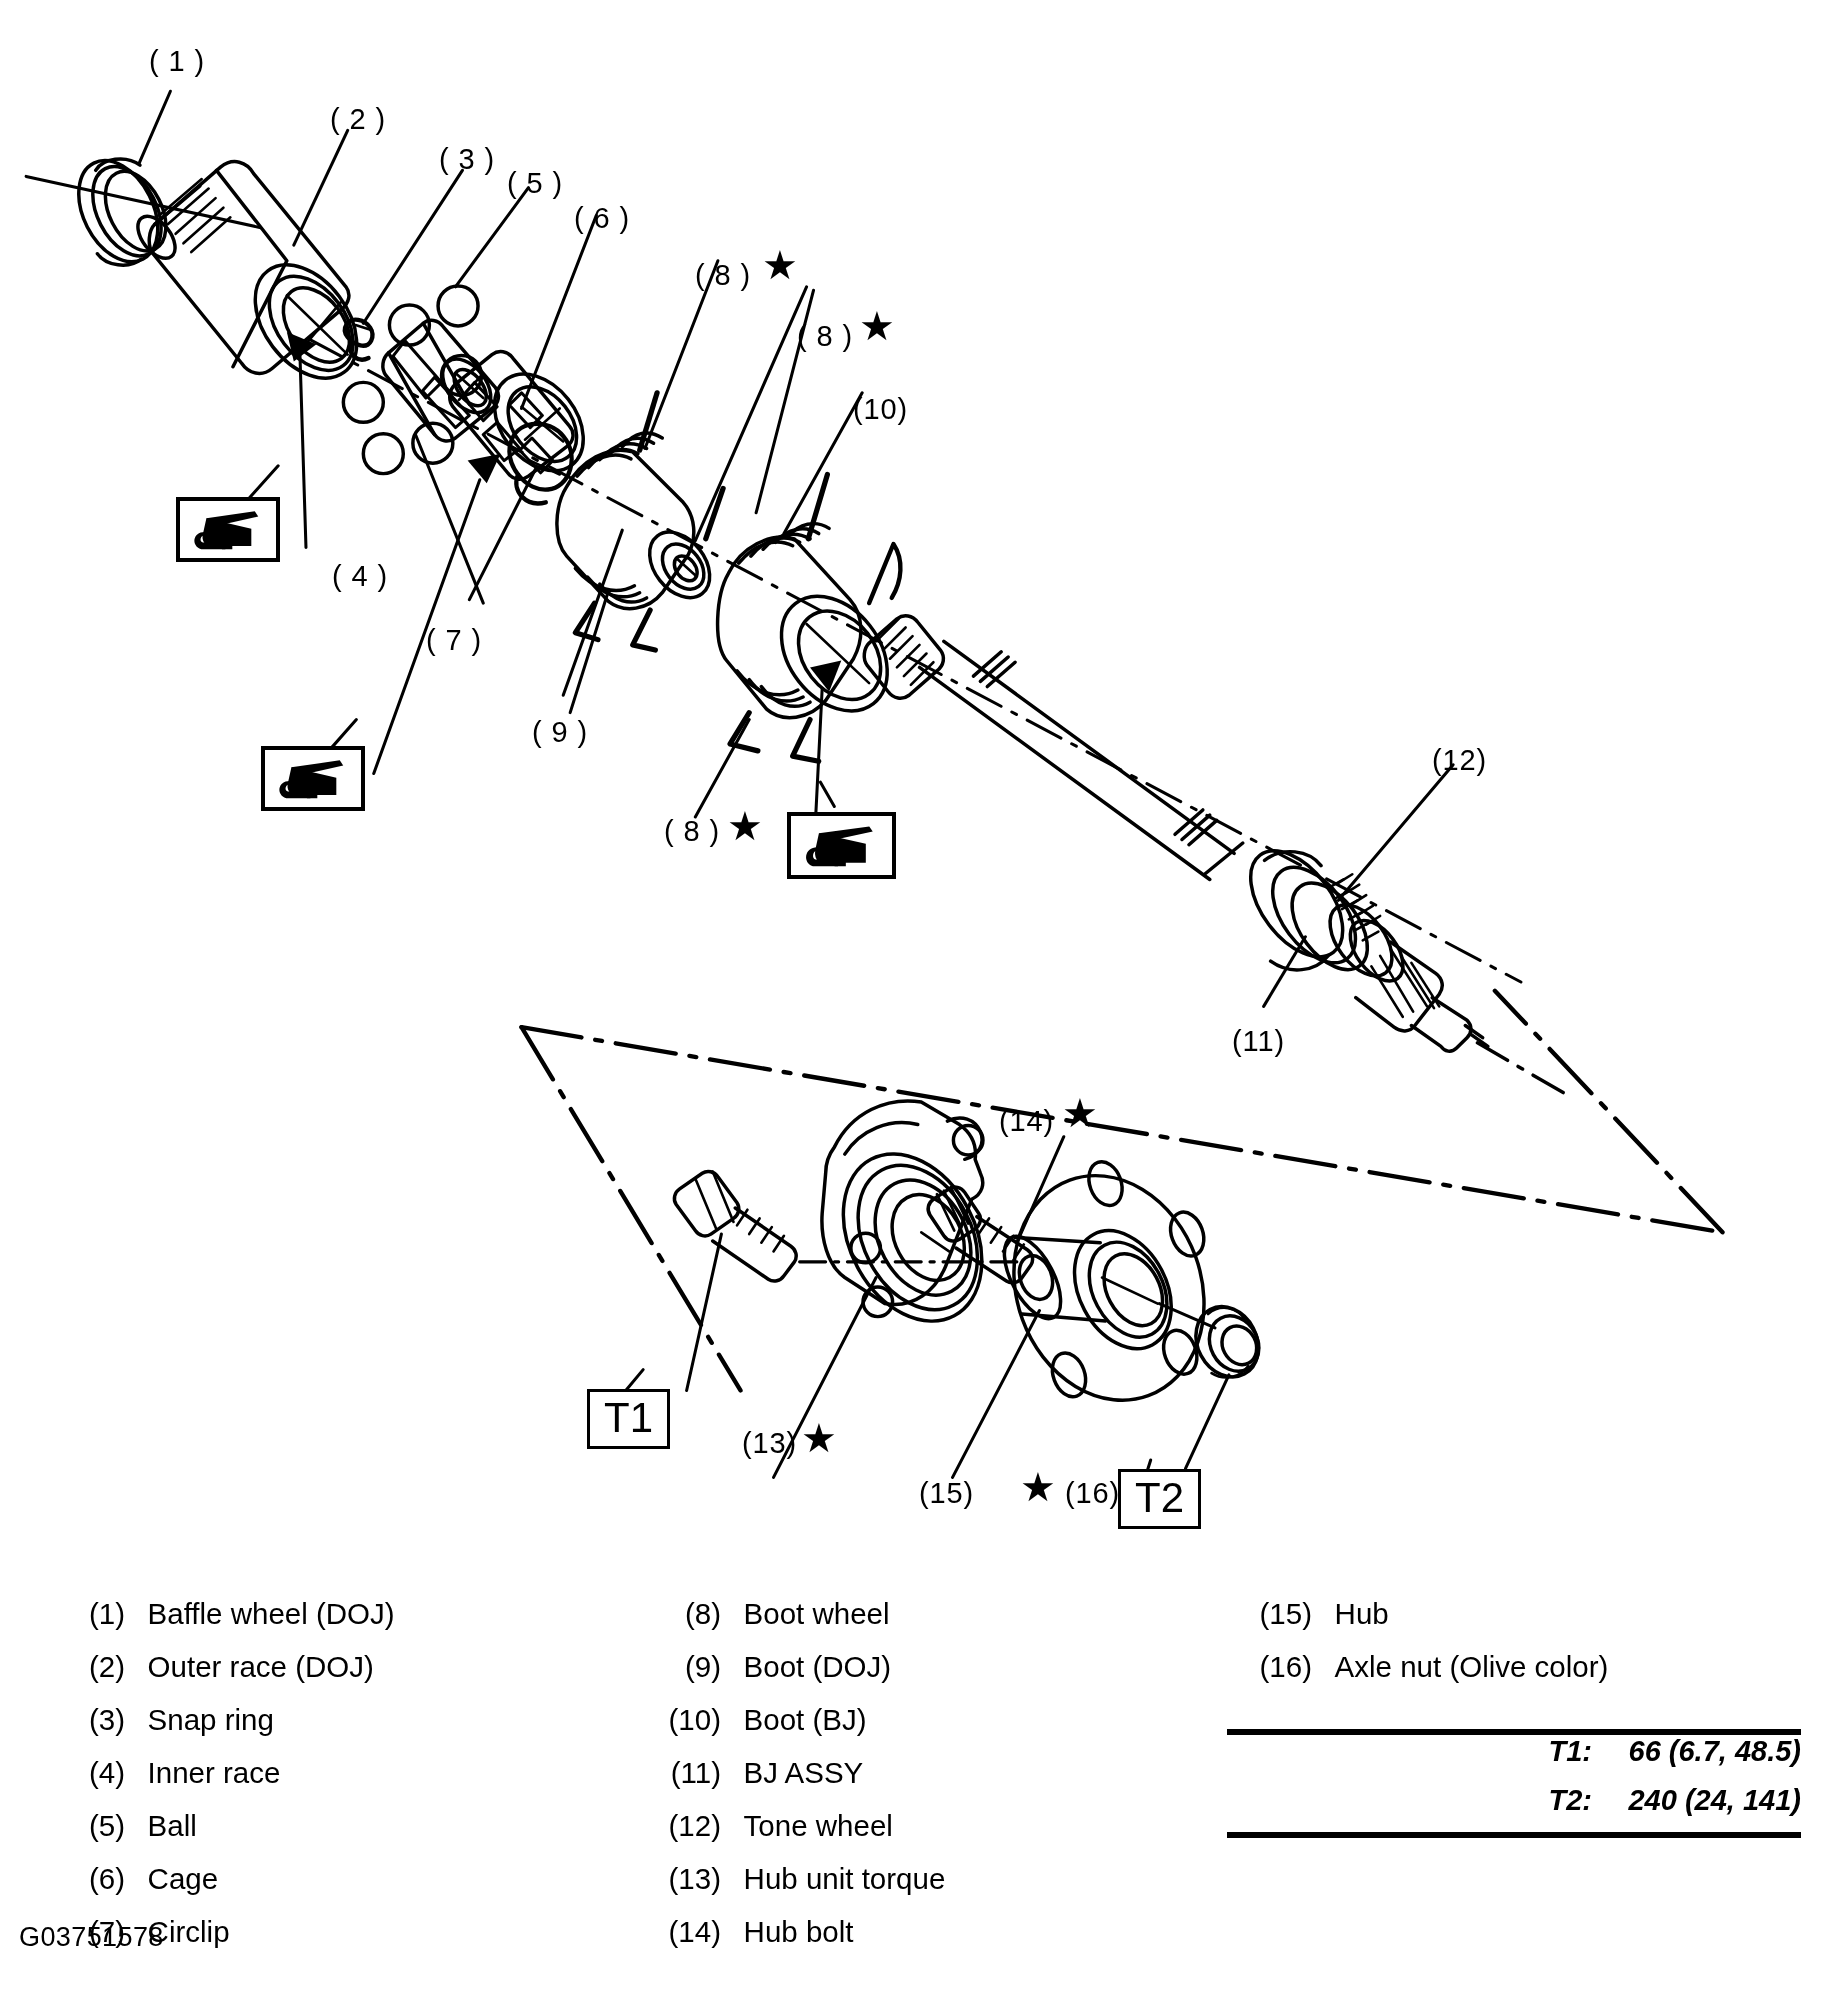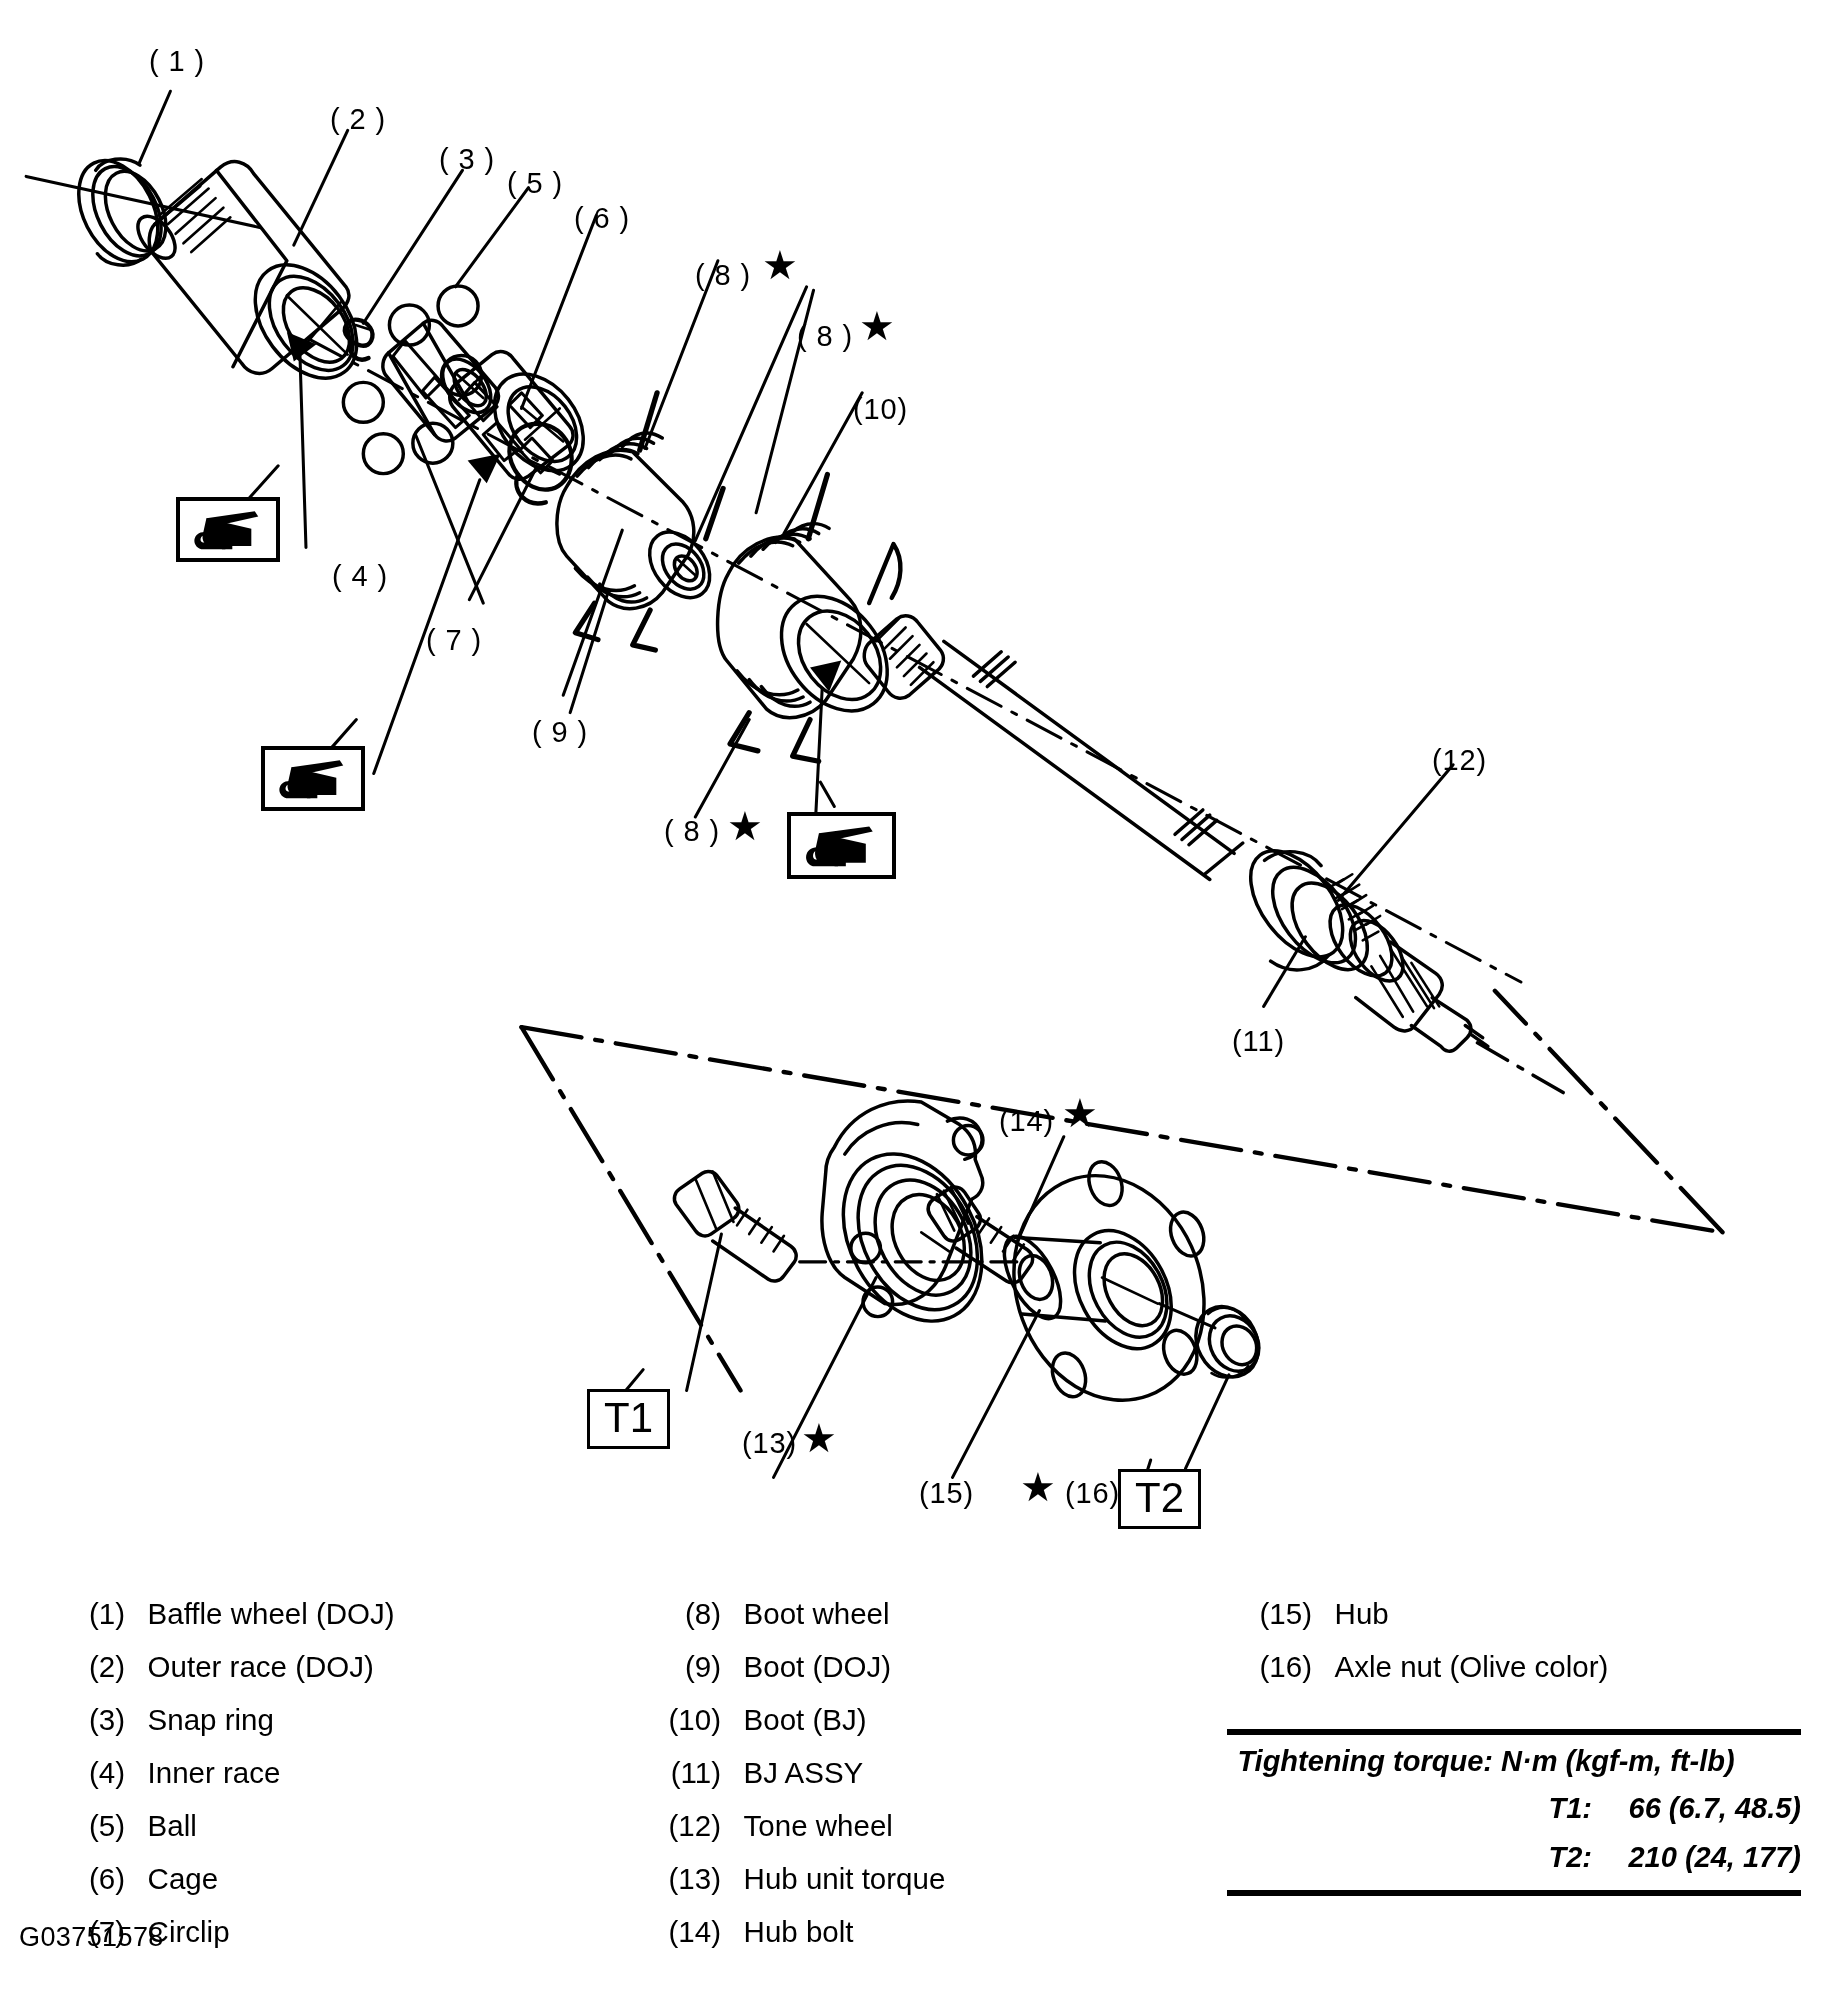--- a/index.html
+++ b/index.html
@@ -515,28 +515,27 @@
         <span class="lbl">Hub</span>
       </div>
     <div class="row">
         <span class="num">(16)</span>
         <span class="lbl">Axle nut (Olive color)</span>
       </div>
   </div>
 
   <div id="torque">
     <div class="rule-top"></div>
-    <div class="ttl">Tightening torque: N·m (kgf-m, ft-lb)</div>
     <div class="trow">
       <span class="tkey">T1:</span>
       <span class="tval">66 (6.7, 48.5)</span>
     </div>
     <div class="trow">
       <span class="tkey">T2:</span>
-      <span class="tval">210 (24, 177)</span>
+      <span class="tval">240 (24, 141)</span>
     </div>
     <div class="rule-bot"></div>
   </div>
 
   <div id="figure-id">G03751578</div>
 
 </div>
 
 
 </body></html>

